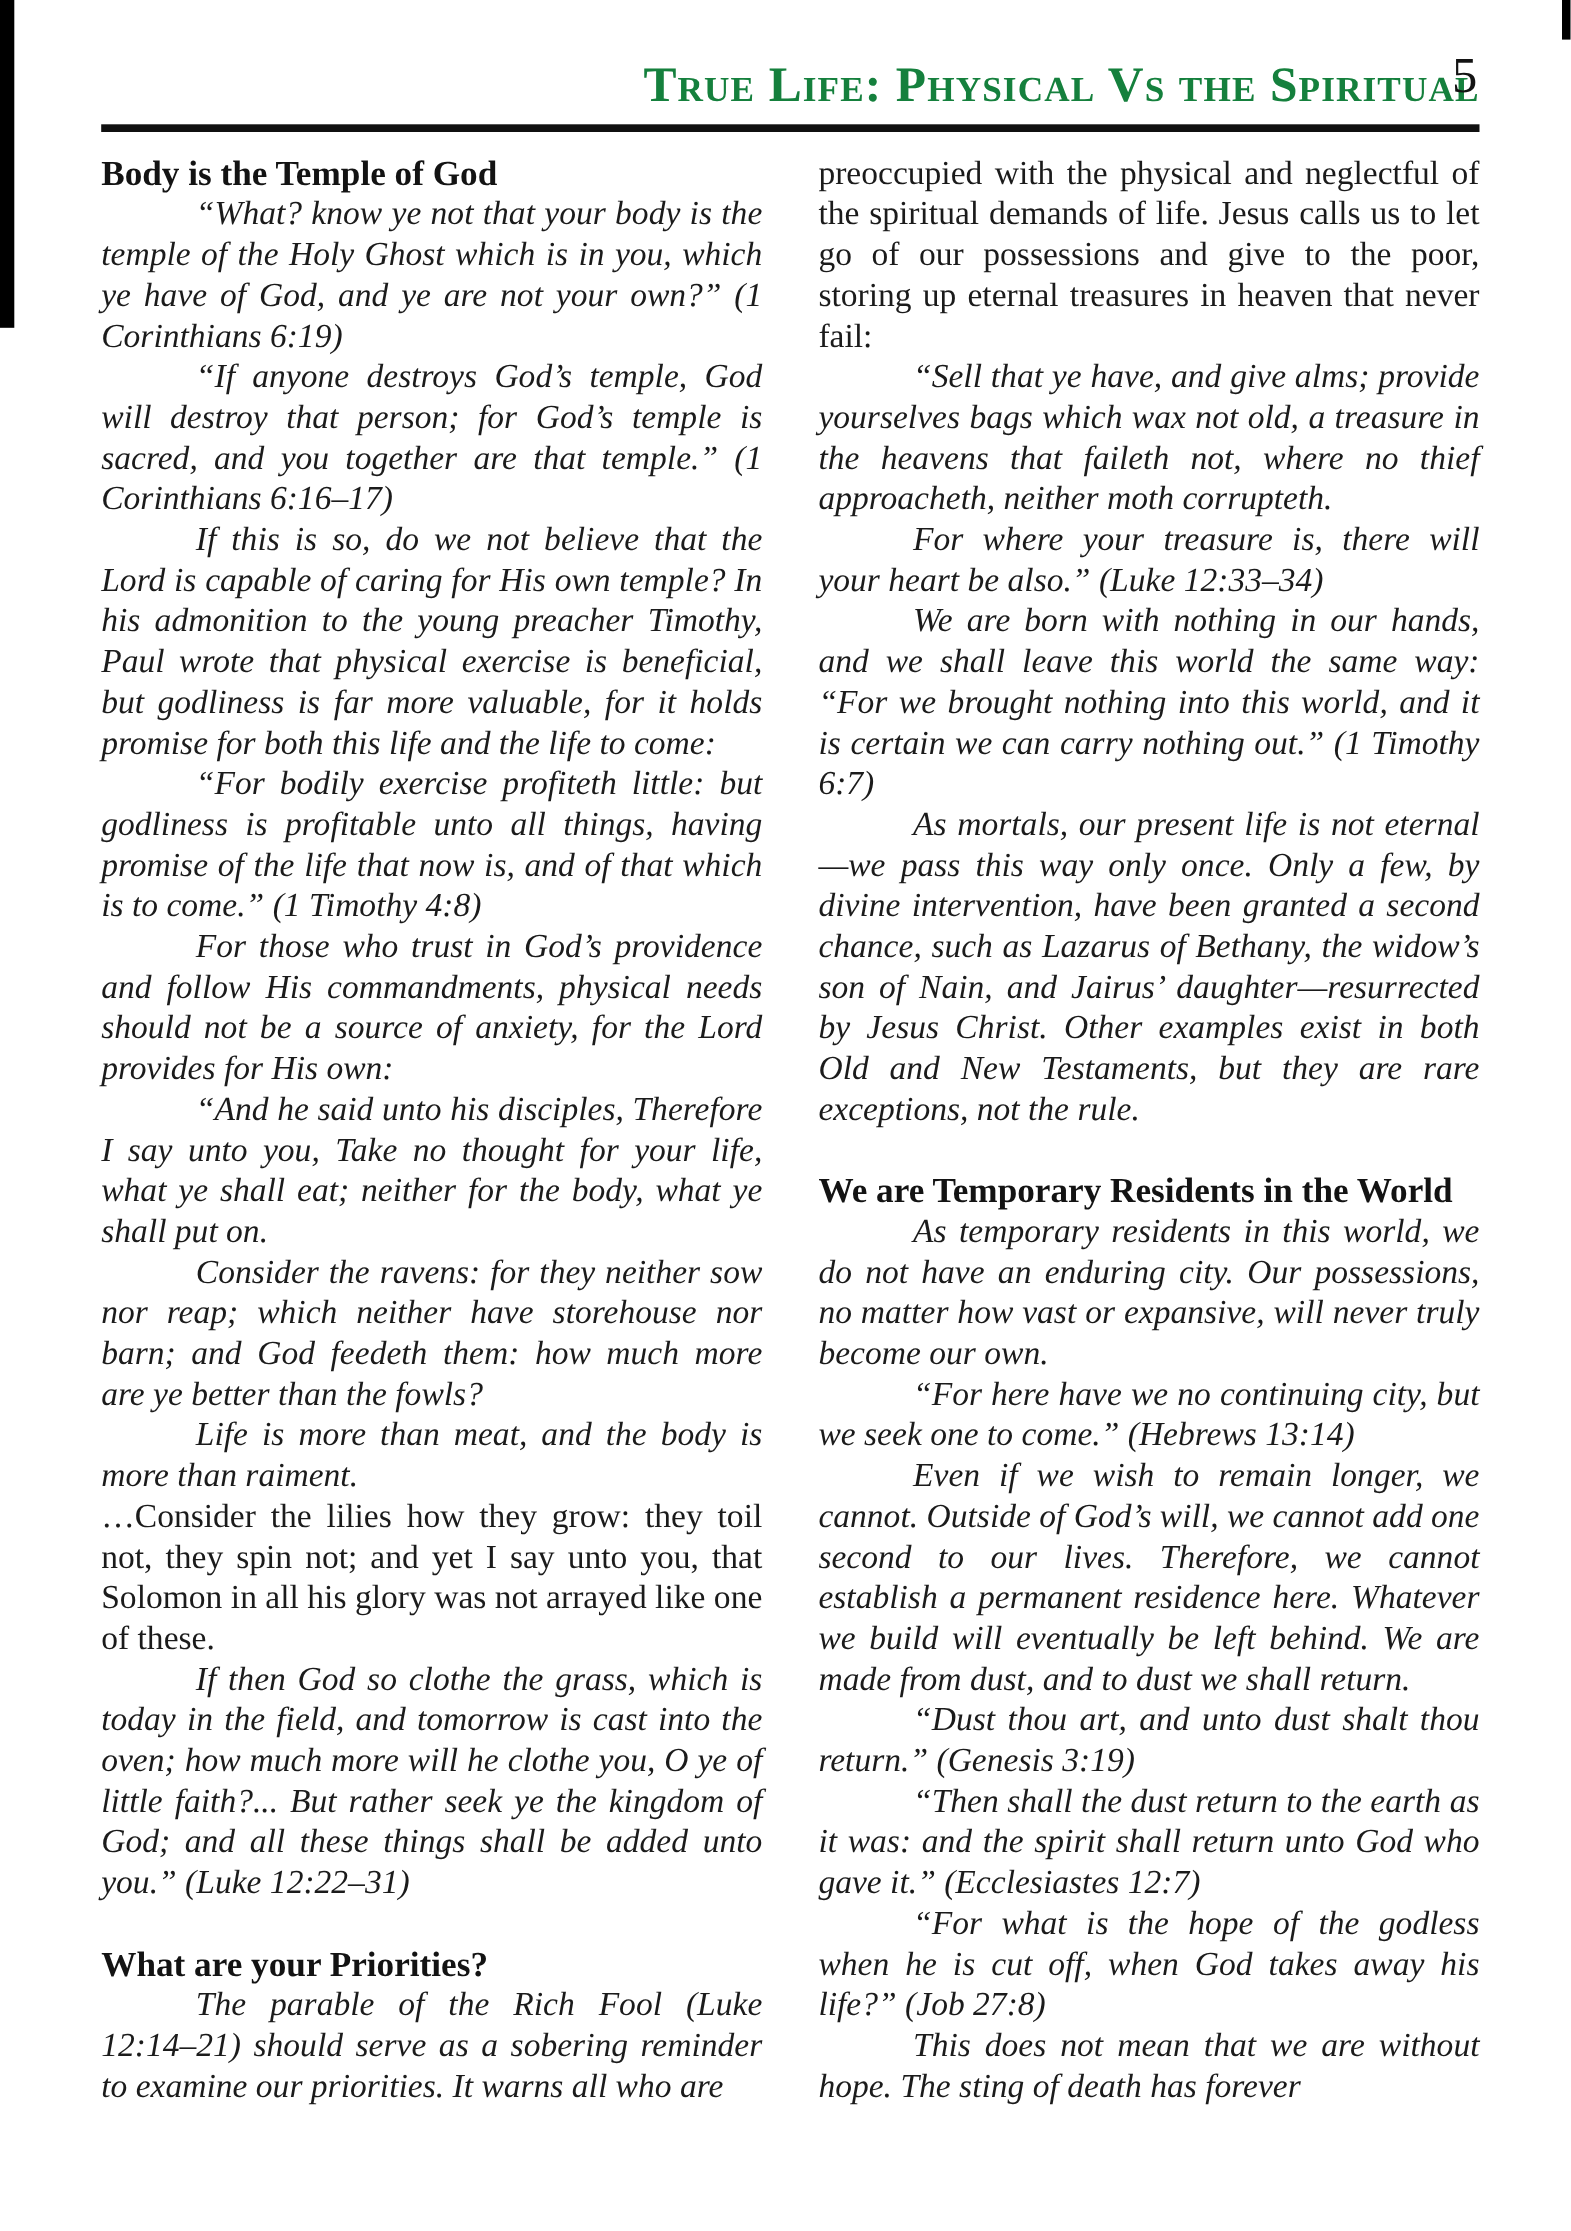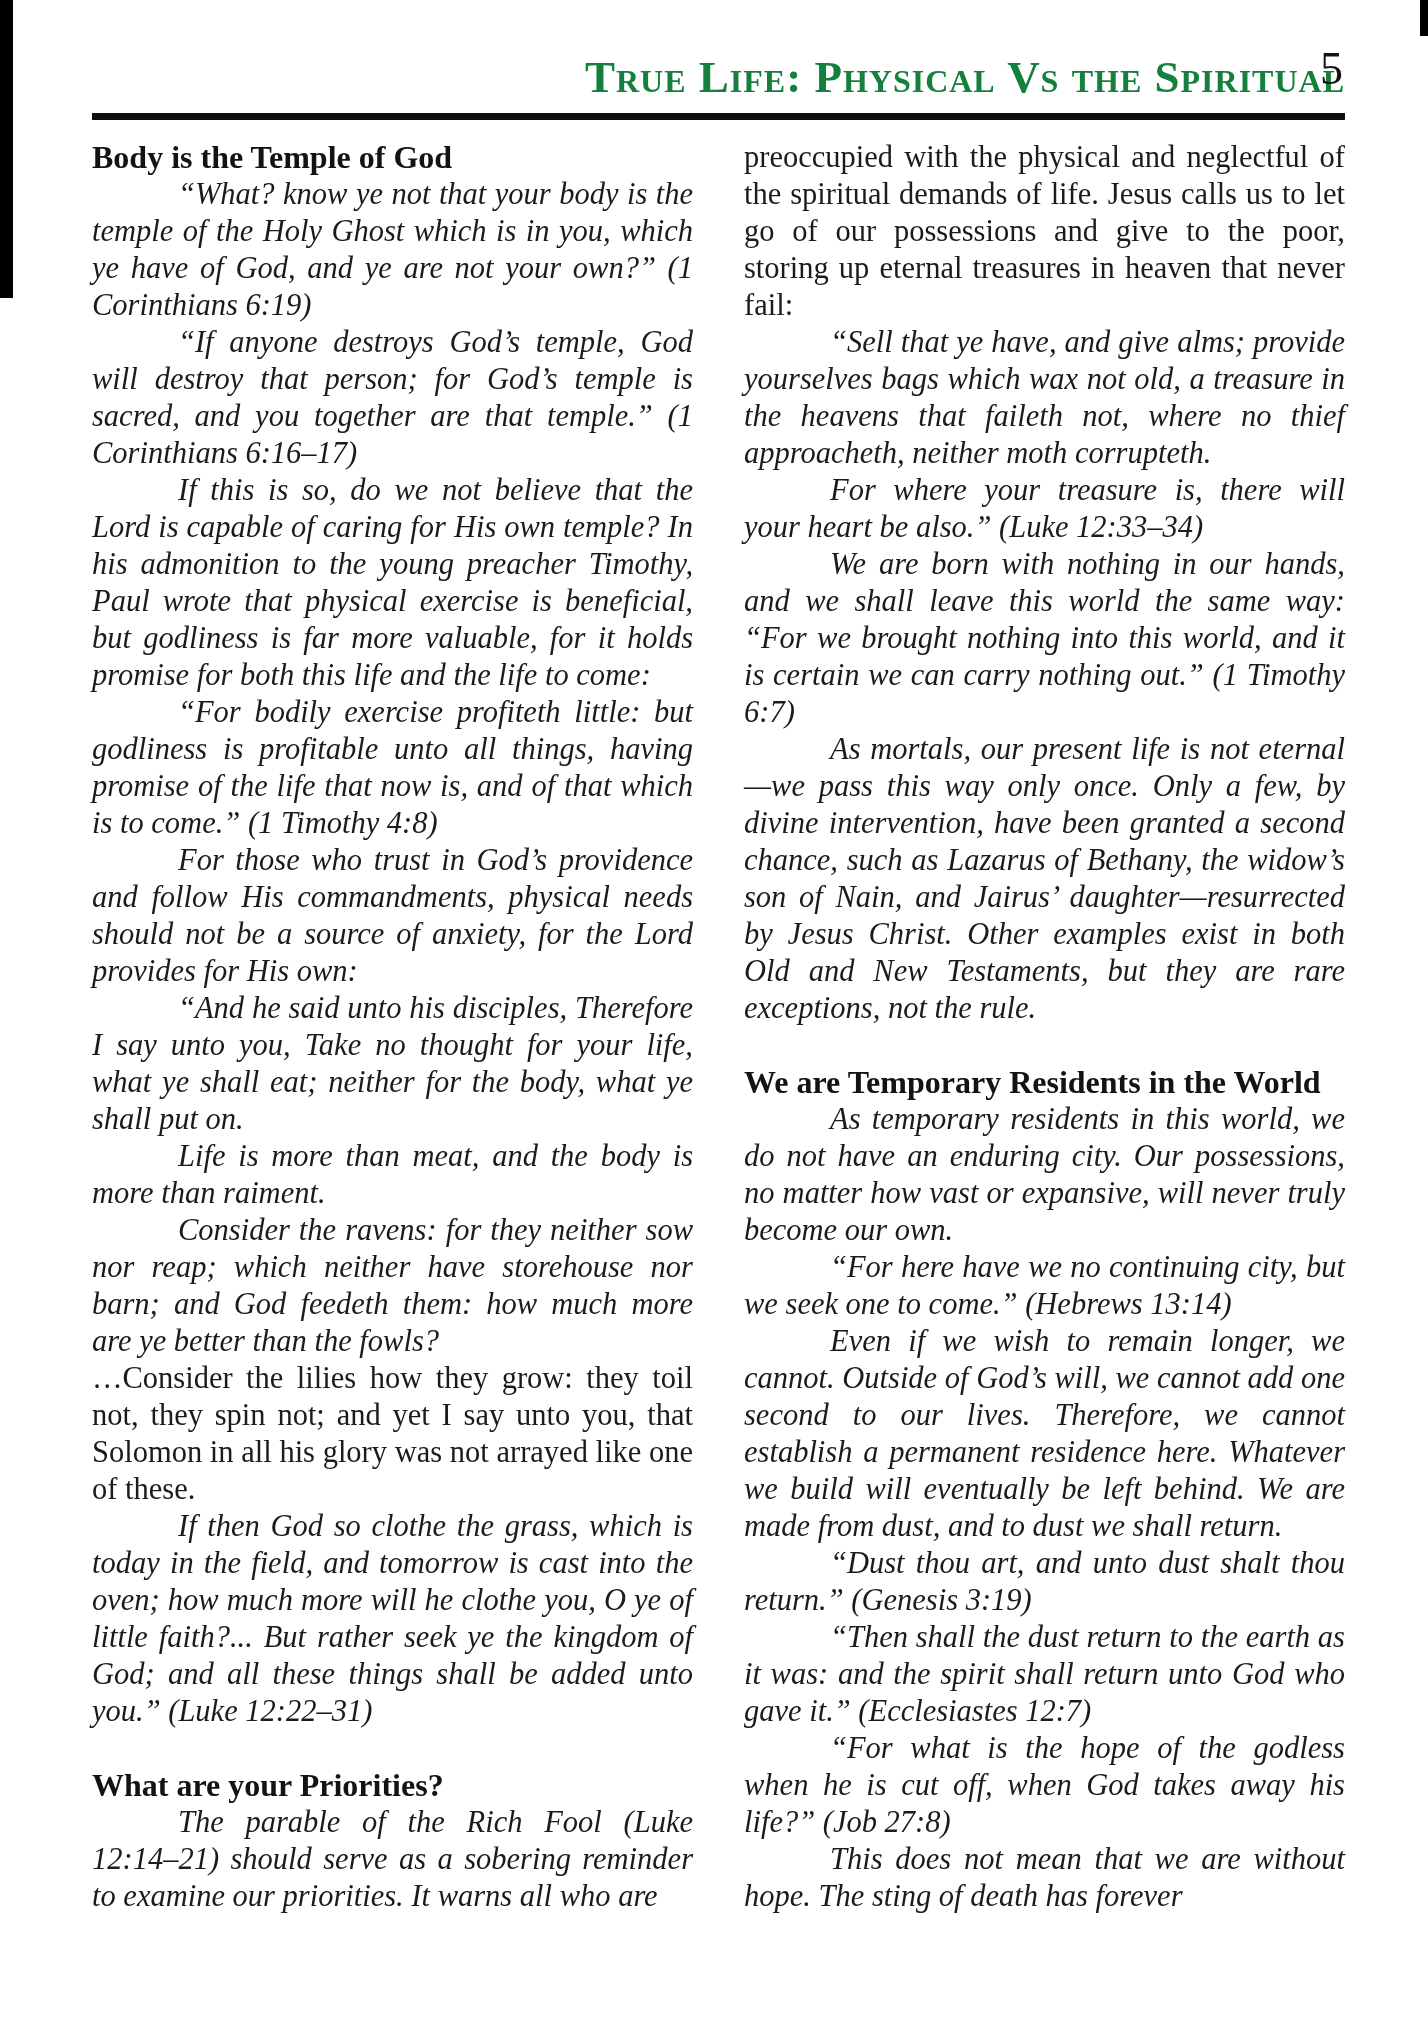--- a/index.html
+++ b/index.html
@@ -91,22 +91,22 @@
 
   <main class="columns">
     <section class="col">
         <h3>Body is the Temple of God</h3>
         <p class="indent">“What? know ye not that your body is the temple of the Holy Ghost which is in you, which ye have of God, and ye are not your own?” (1 Corinthians 6:19)</p>
         <p class="indent">“If anyone destroys God’s temple, God will destroy that person; for God’s temple is sacred, and you together are that temple.” (1 Corinthians 6:16–17)</p>
         <p class="indent">If this is so, do we not believe that the Lord is capable of caring for His own temple? In his admonition to the young preacher Timothy, Paul wrote that physical exercise is beneficial, but godliness is far more valuable, for it holds promise for both this life and the life to come:</p>
         <p class="indent">“For bodily exercise profiteth little: but godliness is profitable unto all things, having promise of the life that now is, and of that which is to come.” (1 Timothy 4:8)</p>
         <p class="indent">For those who trust in God’s providence and follow His commandments, physical needs should not be a source of anxiety, for the Lord provides for His own:</p>
         <p class="indent">“And he said unto his disciples, Therefore I say unto you, Take no thought for your life, what ye shall eat; neither for the body, what ye shall put on.</p>
+        <p class="indent">Consider the ravens: for they neither sow nor reap; which neither have storehouse nor barn; and God feedeth them: how much more are ye better than the fowls?</p>
         <p class="indent">Life is more than meat, and the body is more than raiment.</p>
-        <p class="indent">Consider the ravens: for they neither sow nor reap; which neither have storehouse nor barn; and God feedeth them: how much more are ye better than the fowls?</p>
         <p>…Consider the lilies how they grow: they toil not, they spin not; and yet I say unto you, that Solomon in all his glory was not arrayed like one of these.</p>
         <p class="indent">If then God so clothe the grass, which is today in the field, and tomorrow is cast into the oven; how much more will he clothe you, O ye of little faith?... But rather seek ye the kingdom of God; and all these things shall be added unto you.” (Luke 12:22–31)</p>
         <h3>What are your Priorities?</h3>
         <p class="indent">The parable of the Rich Fool (Luke 12:14–21) should serve as a sobering reminder to examine our priorities. It warns all who are</p>
       </section>
     <section class="col">
         <p>preoccupied with the physical and neglectful of the spiritual demands of life. Jesus calls us to let go of our possessions and give to the poor, storing up eternal treasures in heaven that never fail:</p>
         <p class="indent">“Sell that ye have, and give alms; provide yourselves bags which wax not old, a treasure in the heavens that faileth not, where no thief approacheth, neither moth corrupteth.</p>
         <p class="indent">For where your treasure is, there will your heart be also.” (Luke 12:33–34)</p>
         <p class="indent">We are born with nothing in our hands, and we shall leave this world the same way: “For we brought nothing into this world, and it is certain we can carry nothing out.” (1 Timothy 6:7)</p>

